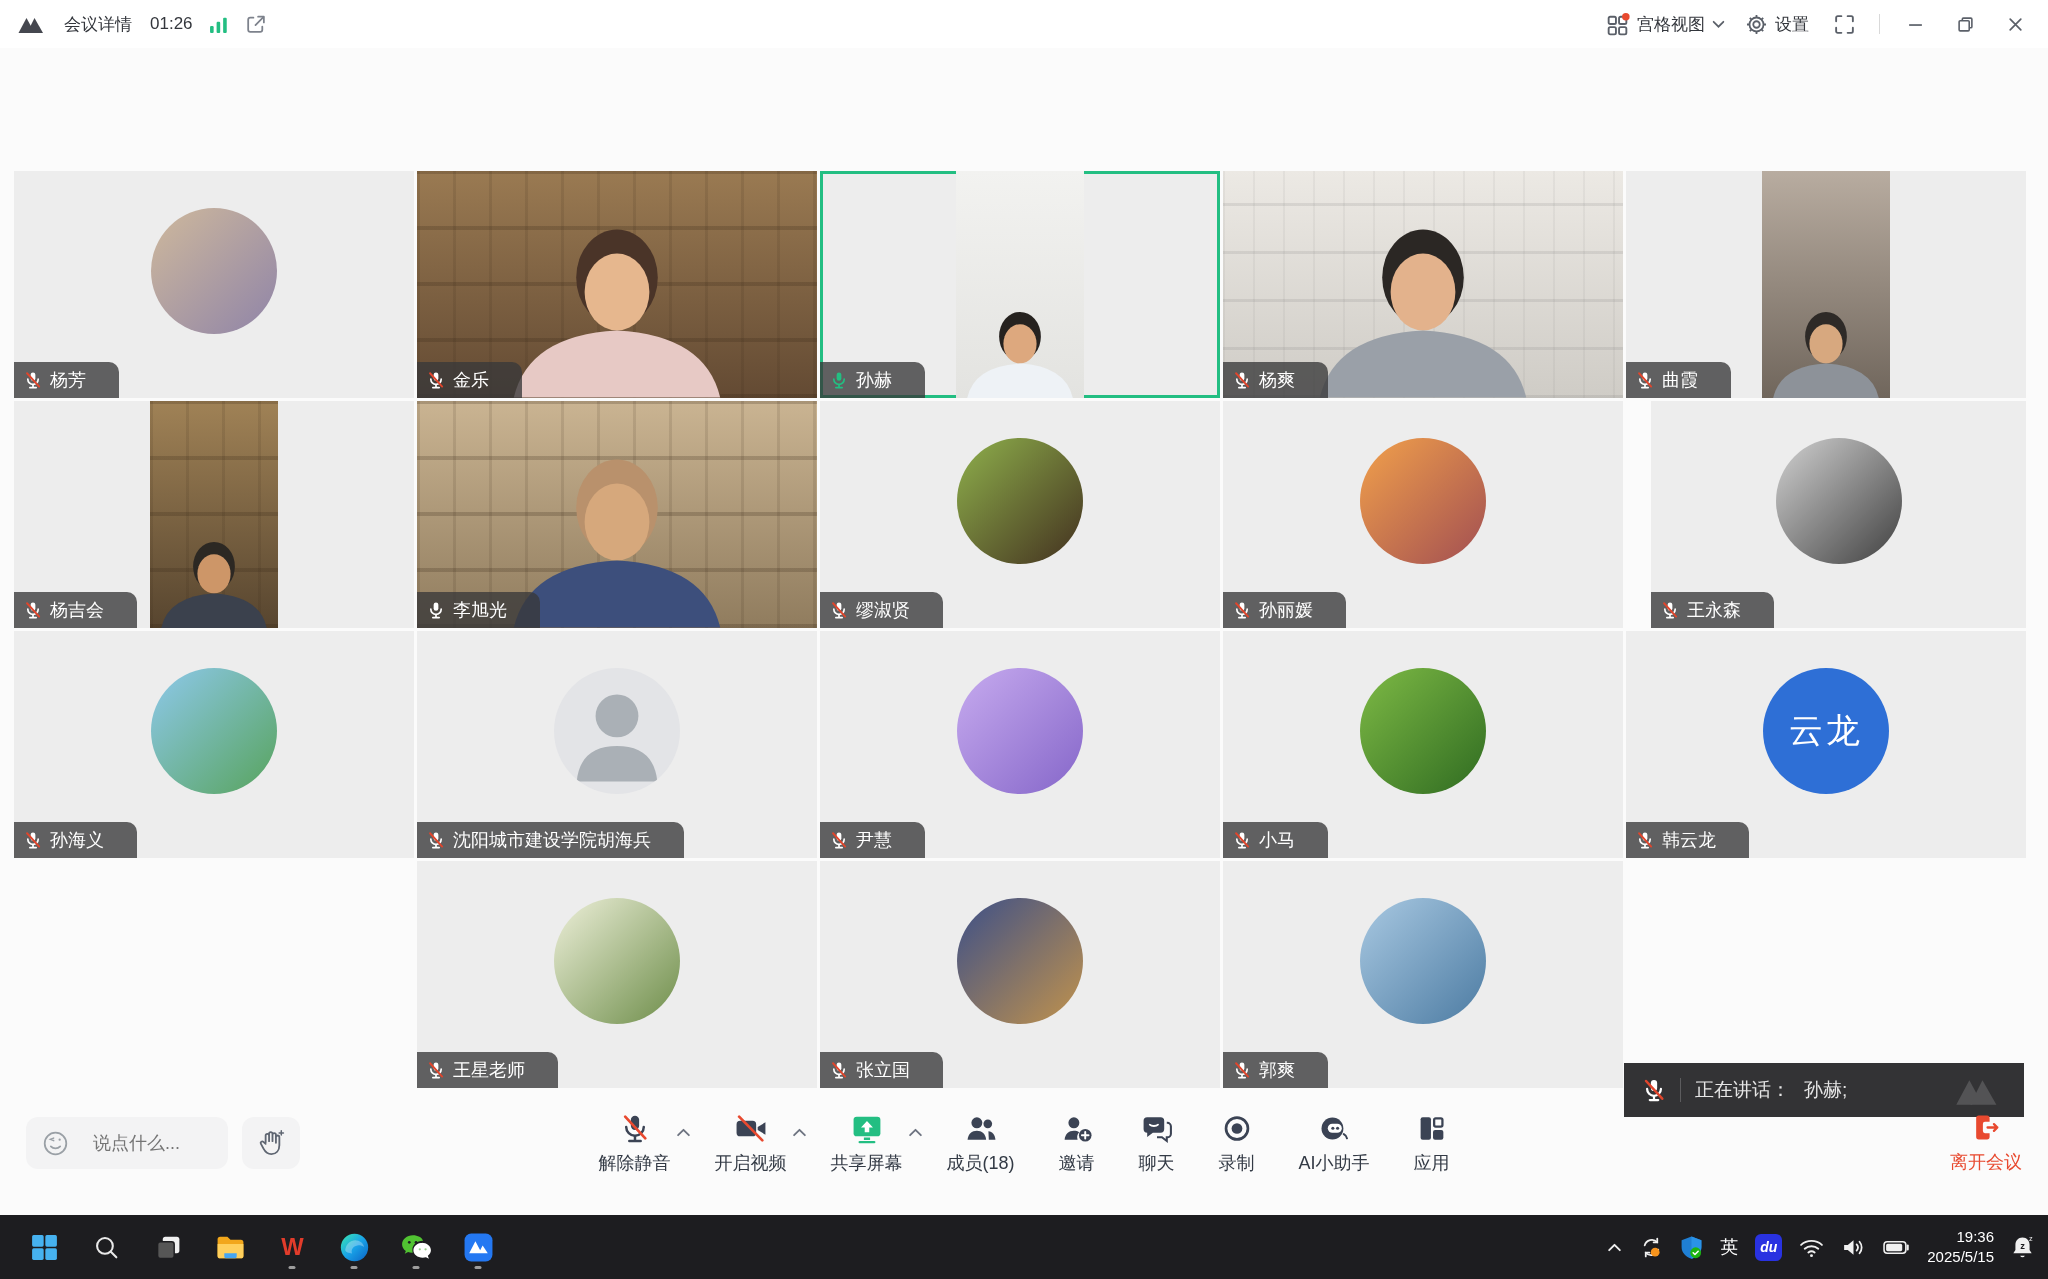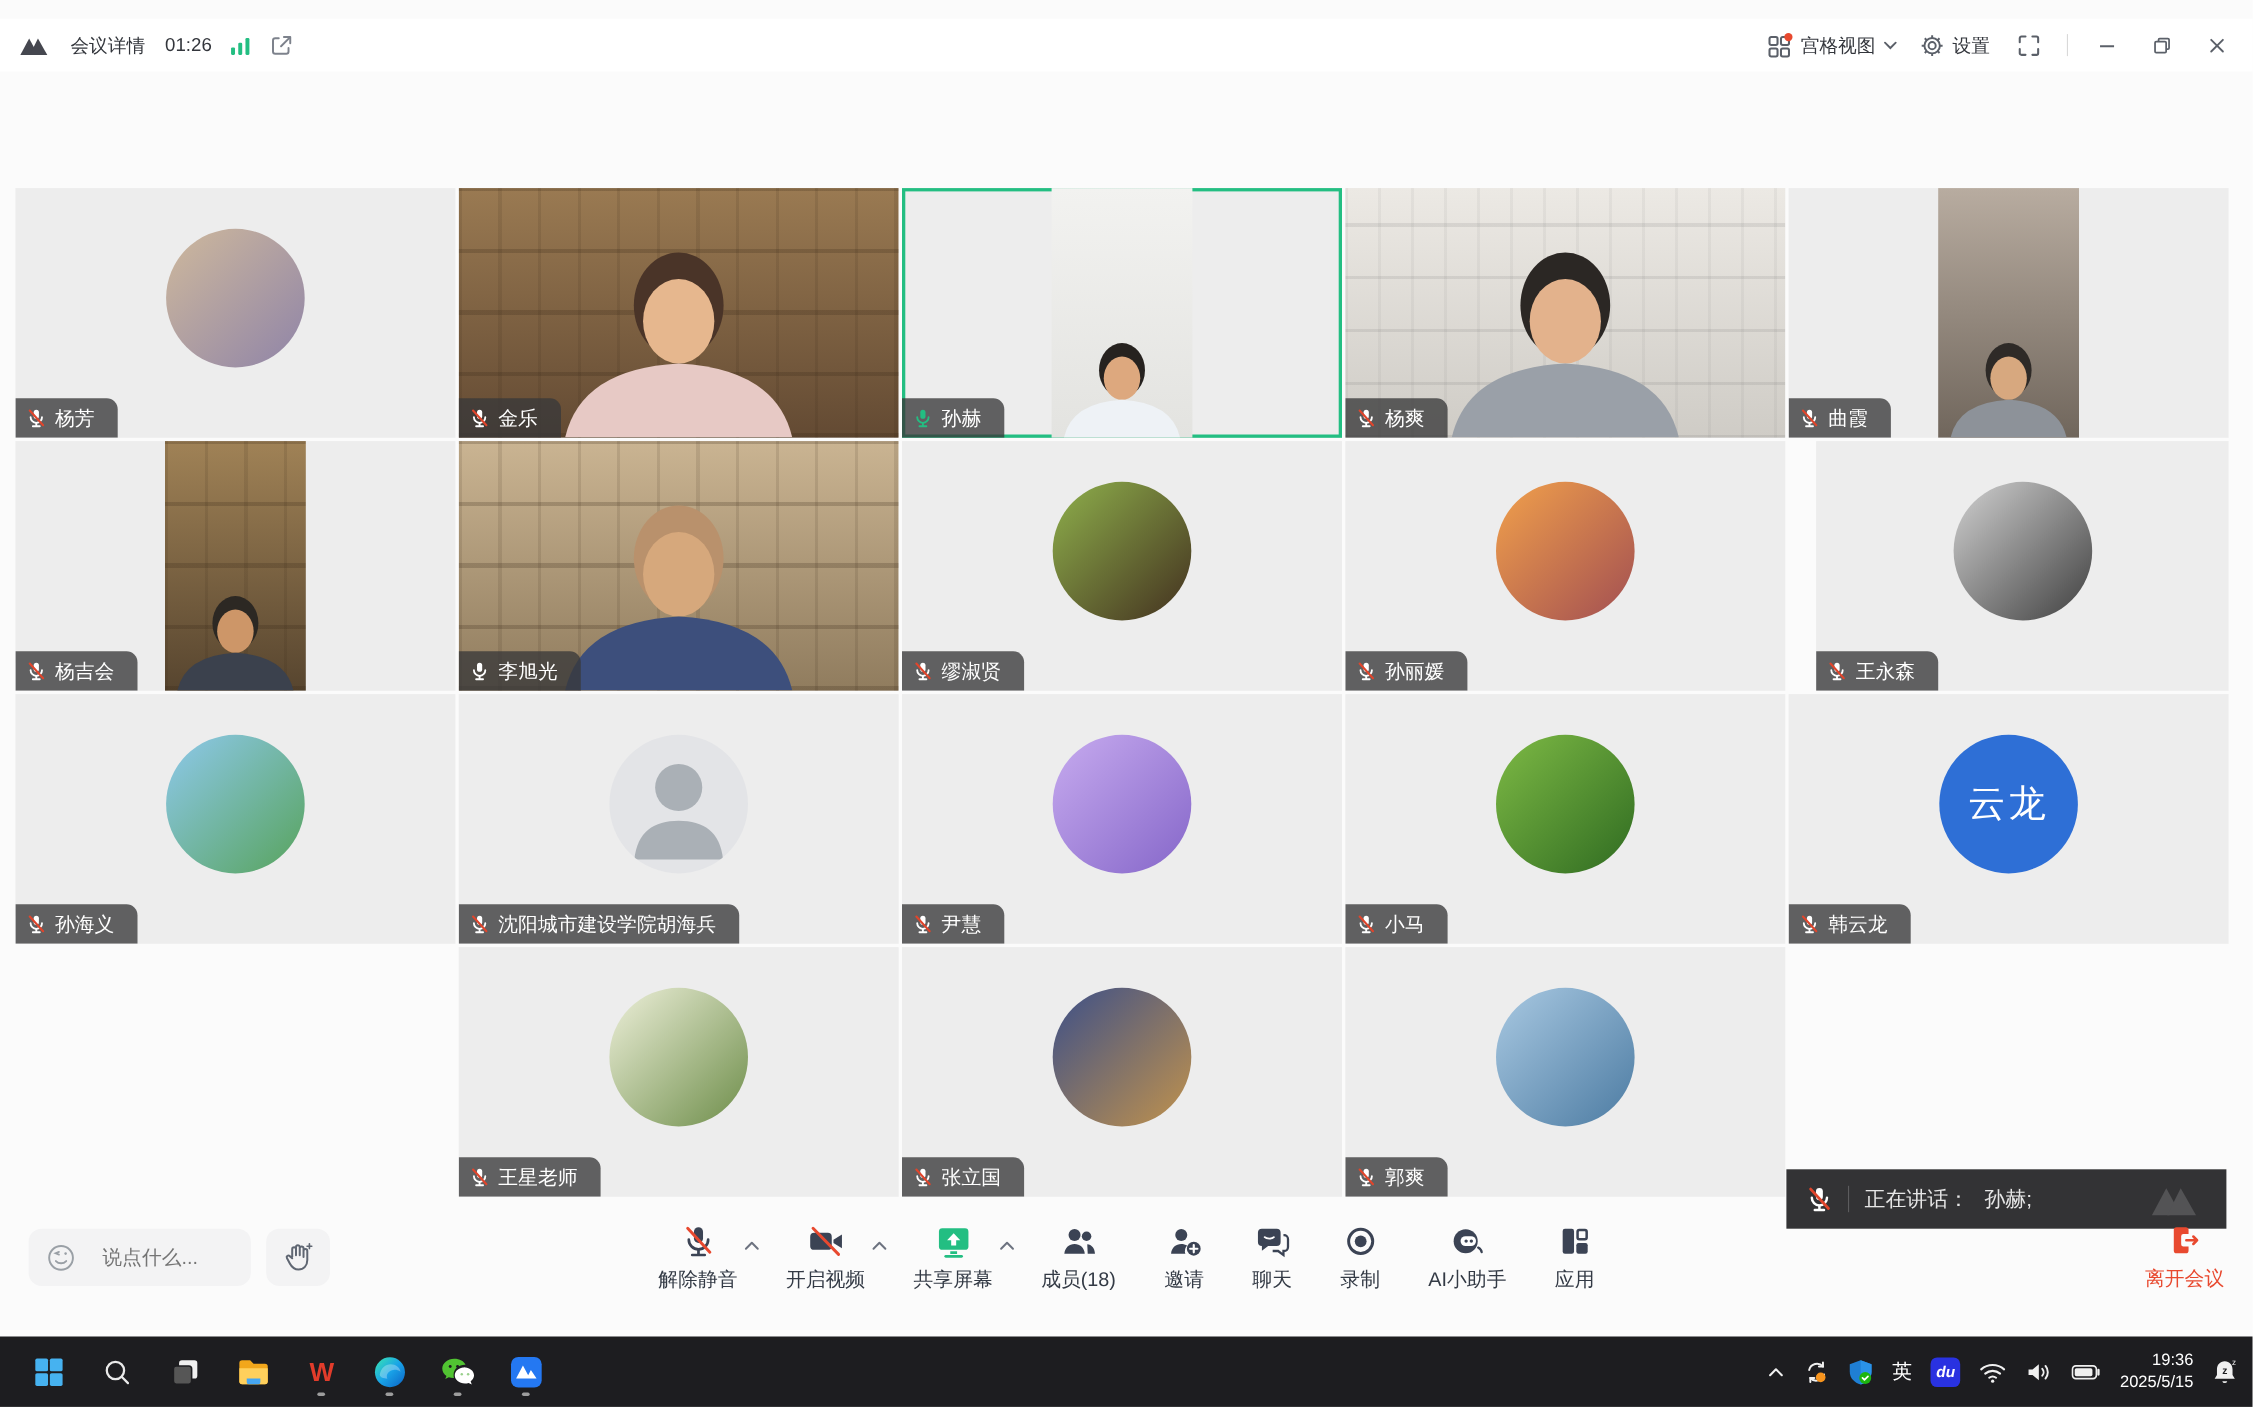--- a/index.html
+++ b/index.html
@@ -1,20 +1,20 @@
 <!DOCTYPE html>
 <html><head>
 <meta charset="utf-8">
 <style>
   html,body{margin:0;padding:0;background:#fff;}
   .app{position:relative;width:2048px;height:1279px;background:#fbfbfb;overflow:hidden;
        font-family:"Liberation Sans","DejaVu Sans",sans-serif;color:#333;}
   
   .titlebar{position:absolute;top:0;left:0;right:0;height:48px;background:#fff;display:flex;
-            align-items:center;padding:0 18px;box-sizing:border-box;margin-top:17px;}
+            align-items:center;padding:0 18px;box-sizing:border-box;}
   .tb-left{display:flex;align-items:center;gap:16px;}
   .tb-text{font-size:17px;color:#33363c;}
   .tb-timer{font-size:17px;color:#33363c;margin-left:2px;}
   .tb-right{margin-left:auto;display:flex;align-items:center;gap:20px;}
   .tb-group{display:flex;align-items:center;gap:7px;cursor:pointer;}
   .tb-group .glabel{font-size:17px;color:#33363c;}
   .tb-divider{width:1px;height:20px;background:#d9d9d9;}
   .ic{display:inline-flex;align-items:center;justify-content:center;line-height:0;}
   .winbtn{display:inline-flex;align-items:center;justify-content:center;width:30px;height:30px;cursor:pointer;}
   
@@ -33,21 +33,21 @@
   .person-full{width:60%;}
   .person-strip{width:96%;}
   .avatar-circle{position:absolute;left:50%;top:44%;width:126px;height:126px;border-radius:50%;
                  transform:translate(-50%,-50%);overflow:hidden;text-align:right;}
   .avatar-circle.solid{display:flex;align-items:center;justify-content:center;color:#fff;
                        font-size:34px;letter-spacing:3px;}
   .avatar-circle.default{background:#e3e4e7;}
   .avatar-circle.default svg{width:100%;height:100%;}
   .name-tag{position:absolute;left:0;bottom:0;display:flex;align-items:flex-end;gap:8px;
             background:rgba(56,56,58,.78);color:#fff;font-size:18px;line-height:1;
-            padding:9px 21px 9px 10px;border-radius:0 10px 0 0;max-width:94%;white-space:nowrap;}
+            padding:9px 33px 9px 10px;border-radius:0 10px 0 0;max-width:94%;white-space:nowrap;}
   .name-tag .mic svg{width:18px;height:18px;display:block;}
   
   .banner{position:absolute;top:1063px;right:24px;width:400px;height:54px;background:rgba(36,36,38,.93);
           display:flex;align-items:center;gap:14px;padding:16px 18px;box-sizing:border-box;
           color:#e6e6e6;font-size:19px;}
   .banner .bmic svg{width:24px;height:24px;display:block;}
   .banner .bdivider{width:1px;height:24px;background:#5c5c5e;}
   .banner .wm{margin-left:auto;opacity:.45;line-height:0;}
   
   .msg-pill{position:absolute;left:26px;top:1117px;width:202px;height:52px;background:#f3f3f4;

